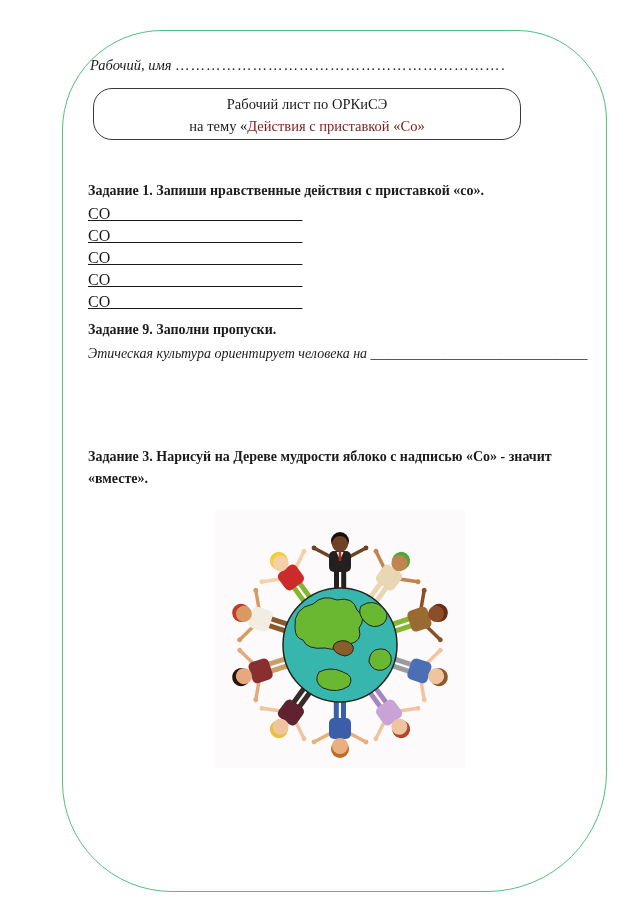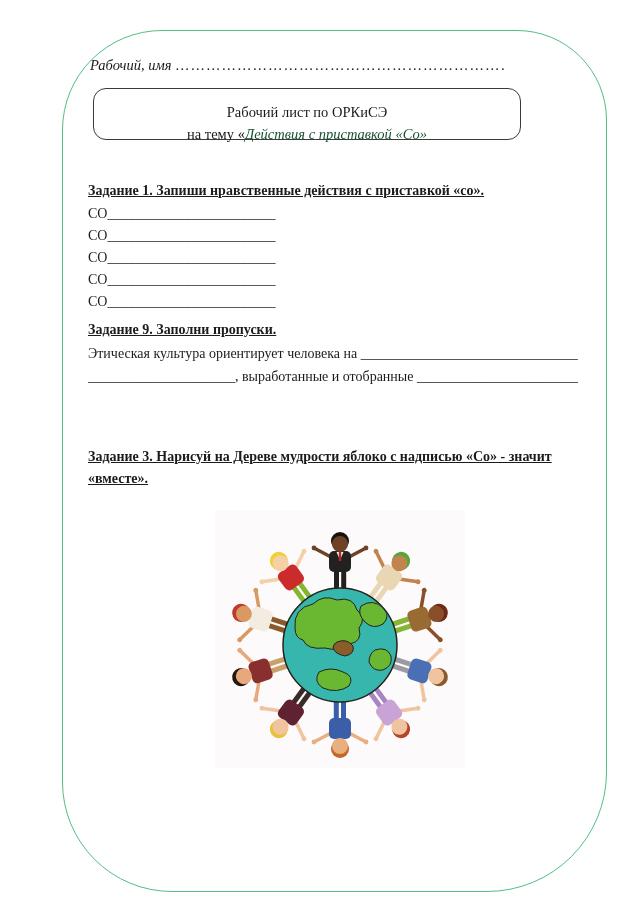--- a/index.html
+++ b/index.html
@@ -5,31 +5,31 @@
   html,body{margin:0;padding:0;background:#ffffff;}
   .page{position:relative;width:636px;height:900px;background:#ffffff;overflow:hidden;
         font-family:"Liberation Serif",serif;color:#1b1b1b;}
   .border-frame{position:absolute;left:62px;top:30px;width:543px;height:860px;
         border:1.5px solid #52bd84;border-radius:100px 90px 120px 110px;}
   .fam-line{position:absolute;left:90px;top:57px;font-style:italic;font-size:14.5px;
         white-space:nowrap;}
   .fam-dots{display:inline-block;overflow:hidden;width:332px;white-space:nowrap;
         vertical-align:bottom;font-style:normal;letter-spacing:1px;}
   .title-box{position:absolute;left:93px;top:88px;width:428px;height:52px;box-sizing:border-box;
-        border:1.3px solid #3a3a3a;border-radius:13px;text-align:center;
-        font-size:14.5px;line-height:22px;padding-top:12px;}
-  .green{color:#14532d;font-style:italic;}
+        border:1.3px solid #3a3a3a;border-radius:19px;text-align:center;
+        font-size:14.5px;line-height:22px;padding-top:4px;}
+  .green{color:#7f1d1d;}
   .task-heading{position:absolute;left:88px;font-weight:bold;font-size:14px;
-        text-decoration:underline;white-space:nowrap;}
+        white-space:nowrap;}
   .t1-heading{top:183px;}
-  .t1-lines{position:absolute;left:88px;top:203px;font-size:14px;line-height:22px;}
+  .t1-lines{position:absolute;left:88px;top:203px;font-size:16px;line-height:22px;text-decoration:underline;}
   .t1-line{white-space:nowrap;}
   .t2-heading{top:322px;}
   .t2-body{position:absolute;left:88px;top:342px;width:504px;font-size:14px;line-height:23px;}
-  .t2-line{white-space:nowrap;overflow:hidden;}
+  .t2-line{white-space:nowrap;overflow:hidden;font-style:italic;}
   .t3-heading{top:446px;white-space:normal;width:514px;line-height:22px;}
   .pic-block{position:absolute;left:215px;top:510px;width:250px;height:258px;background:#fcfafa;}
   .pic-block svg{display:block;width:250px;height:258px;}
 </style>
 </head>
 <body>
 
 <div class="page">
 
   <div class="border-frame"></div>
@@ -46,21 +46,20 @@
     <div class="t1-line">СО________________________</div>
     <div class="t1-line">СО________________________</div>
     <div class="t1-line">СО________________________</div>
     <div class="t1-line">СО________________________</div>
     <div class="t1-line">СО________________________</div>
   </div>
 
   <div class="task-heading t2-heading">Задание 9. Заполни пропуски.</div>
   <div class="t2-body">
     <div class="t2-line"><span>Этическая культура ориентирует человека на </span><span>_______________________________</span></div>
-    <div class="t2-line"><span>_____________________</span><span>, выработанные и отобранные </span><span>_______________________</span></div>
   </div>
 
   <div class="task-heading t3-heading">Задание 3. Нарисуй на Дереве мудрости яблоко с надписью «Со» - значит «вместе».</div>
 
   <div class="pic-block">
     <svg viewBox="0 0 250 258">
         <clipPath id="gc">
           <circle cx="125" cy="135" r="56"></circle>
         </clipPath>
         <g transform="rotate(0 125 135)">

